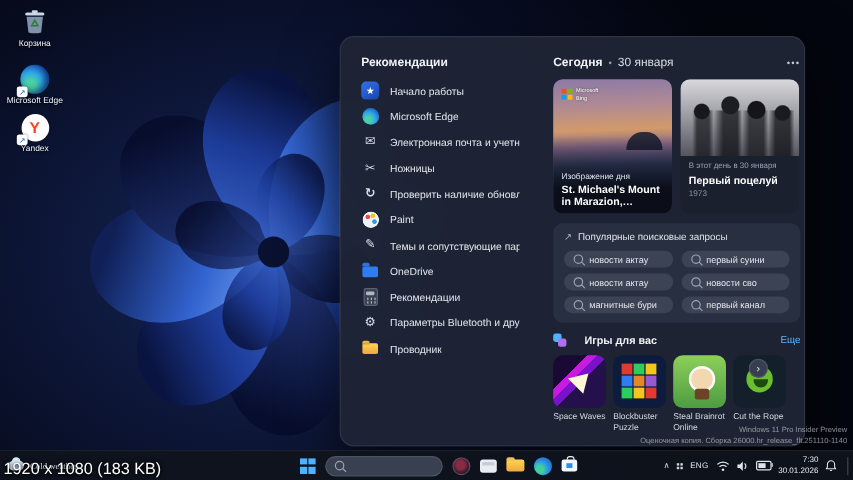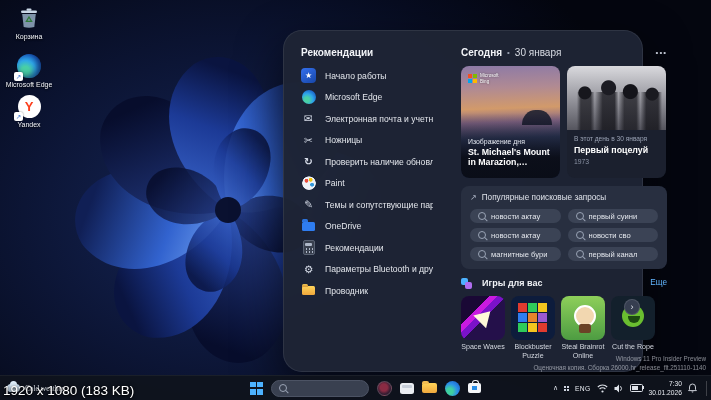--- a/index.html
+++ b/index.html
@@ -19,23 +19,23 @@
   .dicon .lbl{font-size:7px;color:#f2f4f8;margin-top:2px;line-height:1.25;text-shadow:0 1px 2px rgba(0,0,0,.95);}
   .edge-ball{width:24px;height:24px;border-radius:50%;
       background:radial-gradient(circle at 35% 70%,#49d0a6 0 18%,#2fa7e8 45%,#1b62c8 75%,#123f8f 100%);
       box-shadow:inset -3px -2px 6px rgba(6,20,60,.6);}
   .ya-ball{width:23px;height:23px;border-radius:50%;background:#fff;display:flex;align-items:center;justify-content:center;}
   .ya-ball b{color:#fc3f1d;font-size:13px;font-weight:800;}
   .shortcut{position:absolute;left:-2px;bottom:-2px;width:9px;height:9px;background:#fff;border-radius:2px;
       display:flex;align-items:center;justify-content:center;font-size:6.5px;color:#1559c9;box-shadow:0 0 2px rgba(0,0,0,.5);}
 
   
-  .panel{left:283px;top:30px;width:358px;height:340px;border-radius:19px;
+  .panel{left:283px;top:30px;width:358px;height:340px;border-radius:12px;
       background:rgba(30,36,52,.975);border:1px solid rgba(255,255,255,.08);
-      box-shadow:0 18px 46px rgba(0,0,0,.65);}
+      box-shadow:0 18px 46px rgba(0,0,0,.65);padding-left:28px;}
   .rec-col{left:17px;top:16px;width:132px;}
   .rec-title{font-size:10px;font-weight:700;color:#f2f4f8;}
   .rec-list{margin-top:11px;display:flex;flex-direction:column;gap:8.5px;}
   .rec-item{display:flex;align-items:center;gap:9px;height:13px;cursor:pointer;}
   .rec-ic{width:15px;height:15px;flex:none;display:flex;align-items:center;justify-content:center;}
   .rec-ic .g{font-size:10.5px;color:#d6dce8;line-height:1;}
   .rec-label{font-size:8.6px;color:#e3e6ec;white-space:nowrap;overflow:hidden;}
   .ic-start{border-radius:4px;background:linear-gradient(145deg,#3470ee,#1746a8);}
   .ic-start .g{font-size:8px;color:#fff;}
   .ic-edge15{width:14px;height:14px;border-radius:50%;
@@ -67,21 +67,21 @@
   .card-bing{background:linear-gradient(178deg,#8d7aa6 0%,#b08a93 20%,#d29a6a 38%,#86688a 50%,#3a4770 64%,#1d2a4c 100%);}
   .card-bing .mount{position:absolute;right:8px;top:44px;width:30px;height:15px;background:#141a2b;opacity:.85;
       border-radius:45% 45% 0 0/95% 95% 0 0;}
   .card-shade{position:absolute;inset:0;background:linear-gradient(180deg,transparent 42%,rgba(7,9,16,.88) 82%);}
   .bing-logo{position:absolute;top:7px;left:7px;display:flex;gap:3px;align-items:center;}
   .bing-sq{width:9px;height:9px;display:grid;grid-template:1fr 1fr/1fr 1fr;gap:1px;}
   .bing-sq i{display:block;}
   .bing-sq i:nth-child(1){background:#f25022;} .bing-sq i:nth-child(2){background:#7fba00;}
   .bing-sq i:nth-child(3){background:#00a4ef;} .bing-sq i:nth-child(4){background:#ffb900;}
   .bing-name{font-size:4.6px;color:#fff;line-height:1.3;text-shadow:0 0 2px rgba(0,0,0,.6);}
-  .card-text{position:absolute;left:7px;right:5px;bottom:10px;}
+  .card-text{position:absolute;left:7px;right:5px;bottom:4px;}
   .kicker{font-size:6.9px;color:#e2e6ee;}
   .card-title{font-size:8.8px;font-weight:700;color:#fff;line-height:1.2;margin-top:2px;}
   .card-kiss .photo{position:absolute;top:0;left:0;right:0;height:64px;
       background:linear-gradient(180deg,#d9d9dd 0%,#a5a5ac 40%,#55555e 100%);}
   .card-kiss .photo::after{content:"";position:absolute;inset:0;background:
       radial-gradient(circle at 18% 42%,#17171d 0 6px,transparent 7px),
       radial-gradient(circle at 42% 34%,#1c1c23 0 7px,transparent 8px),
       radial-gradient(circle at 64% 40%,#14141a 0 7px,transparent 8px),
       radial-gradient(circle at 86% 44%,#1a1a20 0 6px,transparent 7px),
       linear-gradient(90deg,transparent 10%,rgba(20,20,26,.7) 14% 24%,transparent 28%,rgba(16,16,22,.75) 36% 48%,transparent 52%,rgba(20,20,26,.7) 58% 70%,transparent 74%,rgba(16,16,22,.75) 80% 92%,transparent 96%);
@@ -95,28 +95,28 @@
   .trend-card{margin-top:8px;background:#282f40;border-radius:8px;padding:7px 9px 8px;}
   .trend-head{display:flex;align-items:center;gap:5px;font-size:8.2px;color:#dfe3ea;}
   .trend-arrow{color:#aab2c2;font-size:8px;}
   .pill-grid{display:grid;grid-template-columns:1fr 1fr;gap:5px 7px;margin-top:7px;}
   .pill{height:14px;background:#3b4355;border-radius:8px;display:flex;align-items:center;gap:5px;
       padding:0 8px;font-size:7.6px;color:#e3e6ec;white-space:nowrap;overflow:hidden;cursor:pointer;}
   .mag{width:6px;height:6px;border:1px solid #9aa3b5;border-radius:50%;position:relative;flex:none;}
   .mag::after{content:"";position:absolute;width:3.5px;height:1px;background:#9aa3b5;transform:rotate(45deg);right:-2.5px;bottom:-0.5px;}
 
   .games{margin-top:9px;}
-  .games-head{display:flex;gap:10px;}
+  .games-head{display:flex;align-items:center;gap:15px;}
   .games-title{font-size:9px;font-weight:700;color:#f0f2f6;}
   .games-ic{width:11px;height:11px;position:relative;}
   .games-ic::before{content:"";position:absolute;left:0;top:0;width:7px;height:7px;border-radius:2px;background:#4db2ff;}
   .games-ic::after{content:"";position:absolute;right:0;bottom:0;width:7px;height:7px;border-radius:2px;background:#b06ef0;}
   .more-link{margin-left:auto;color:#62b6ff;font-size:8.2px;cursor:pointer;}
   .tiles{display:flex;gap:6px;margin-top:7px;}
-  .tile-wrap{width:44px;cursor:pointer;text-align:center;}
+  .tile-wrap{width:44px;cursor:pointer;}
   .tile{width:44px;height:44px;border-radius:8px;position:relative;overflow:hidden;}
   .tile-label{font-size:7.1px;color:#d4d8e0;margin-top:3px;line-height:1.25;}
   .t-space{background:linear-gradient(135deg,#1a0835 0 32%,#c91ae0 32% 42%,#7a12c9 42% 52%,#24104a 52% 100%);}
   .t-space::after{content:"";position:absolute;left:15px;top:13px;width:0;height:0;
       border-left:9px solid transparent;border-right:9px solid transparent;border-bottom:15px solid #fff8d8;
       transform:rotate(45deg);}
   .t-blocks{background:#0d1c3c;}
   .t-blocks .blk{position:absolute;left:7px;top:7px;width:9px;height:9px;background:#e03b2f;
       box-shadow:10px 0 #2ecc5a,20px 0 #f3c51e,0 10px #2f7df0,10px 10px #e8842a,20px 10px #9b59d0,0 20px #2ecc5a,10px 20px #f3c51e,20px 20px #e03b2f;}
   .t-brainrot{background:linear-gradient(180deg,#8ecf5a 0%,#4d9c42 100%);}

